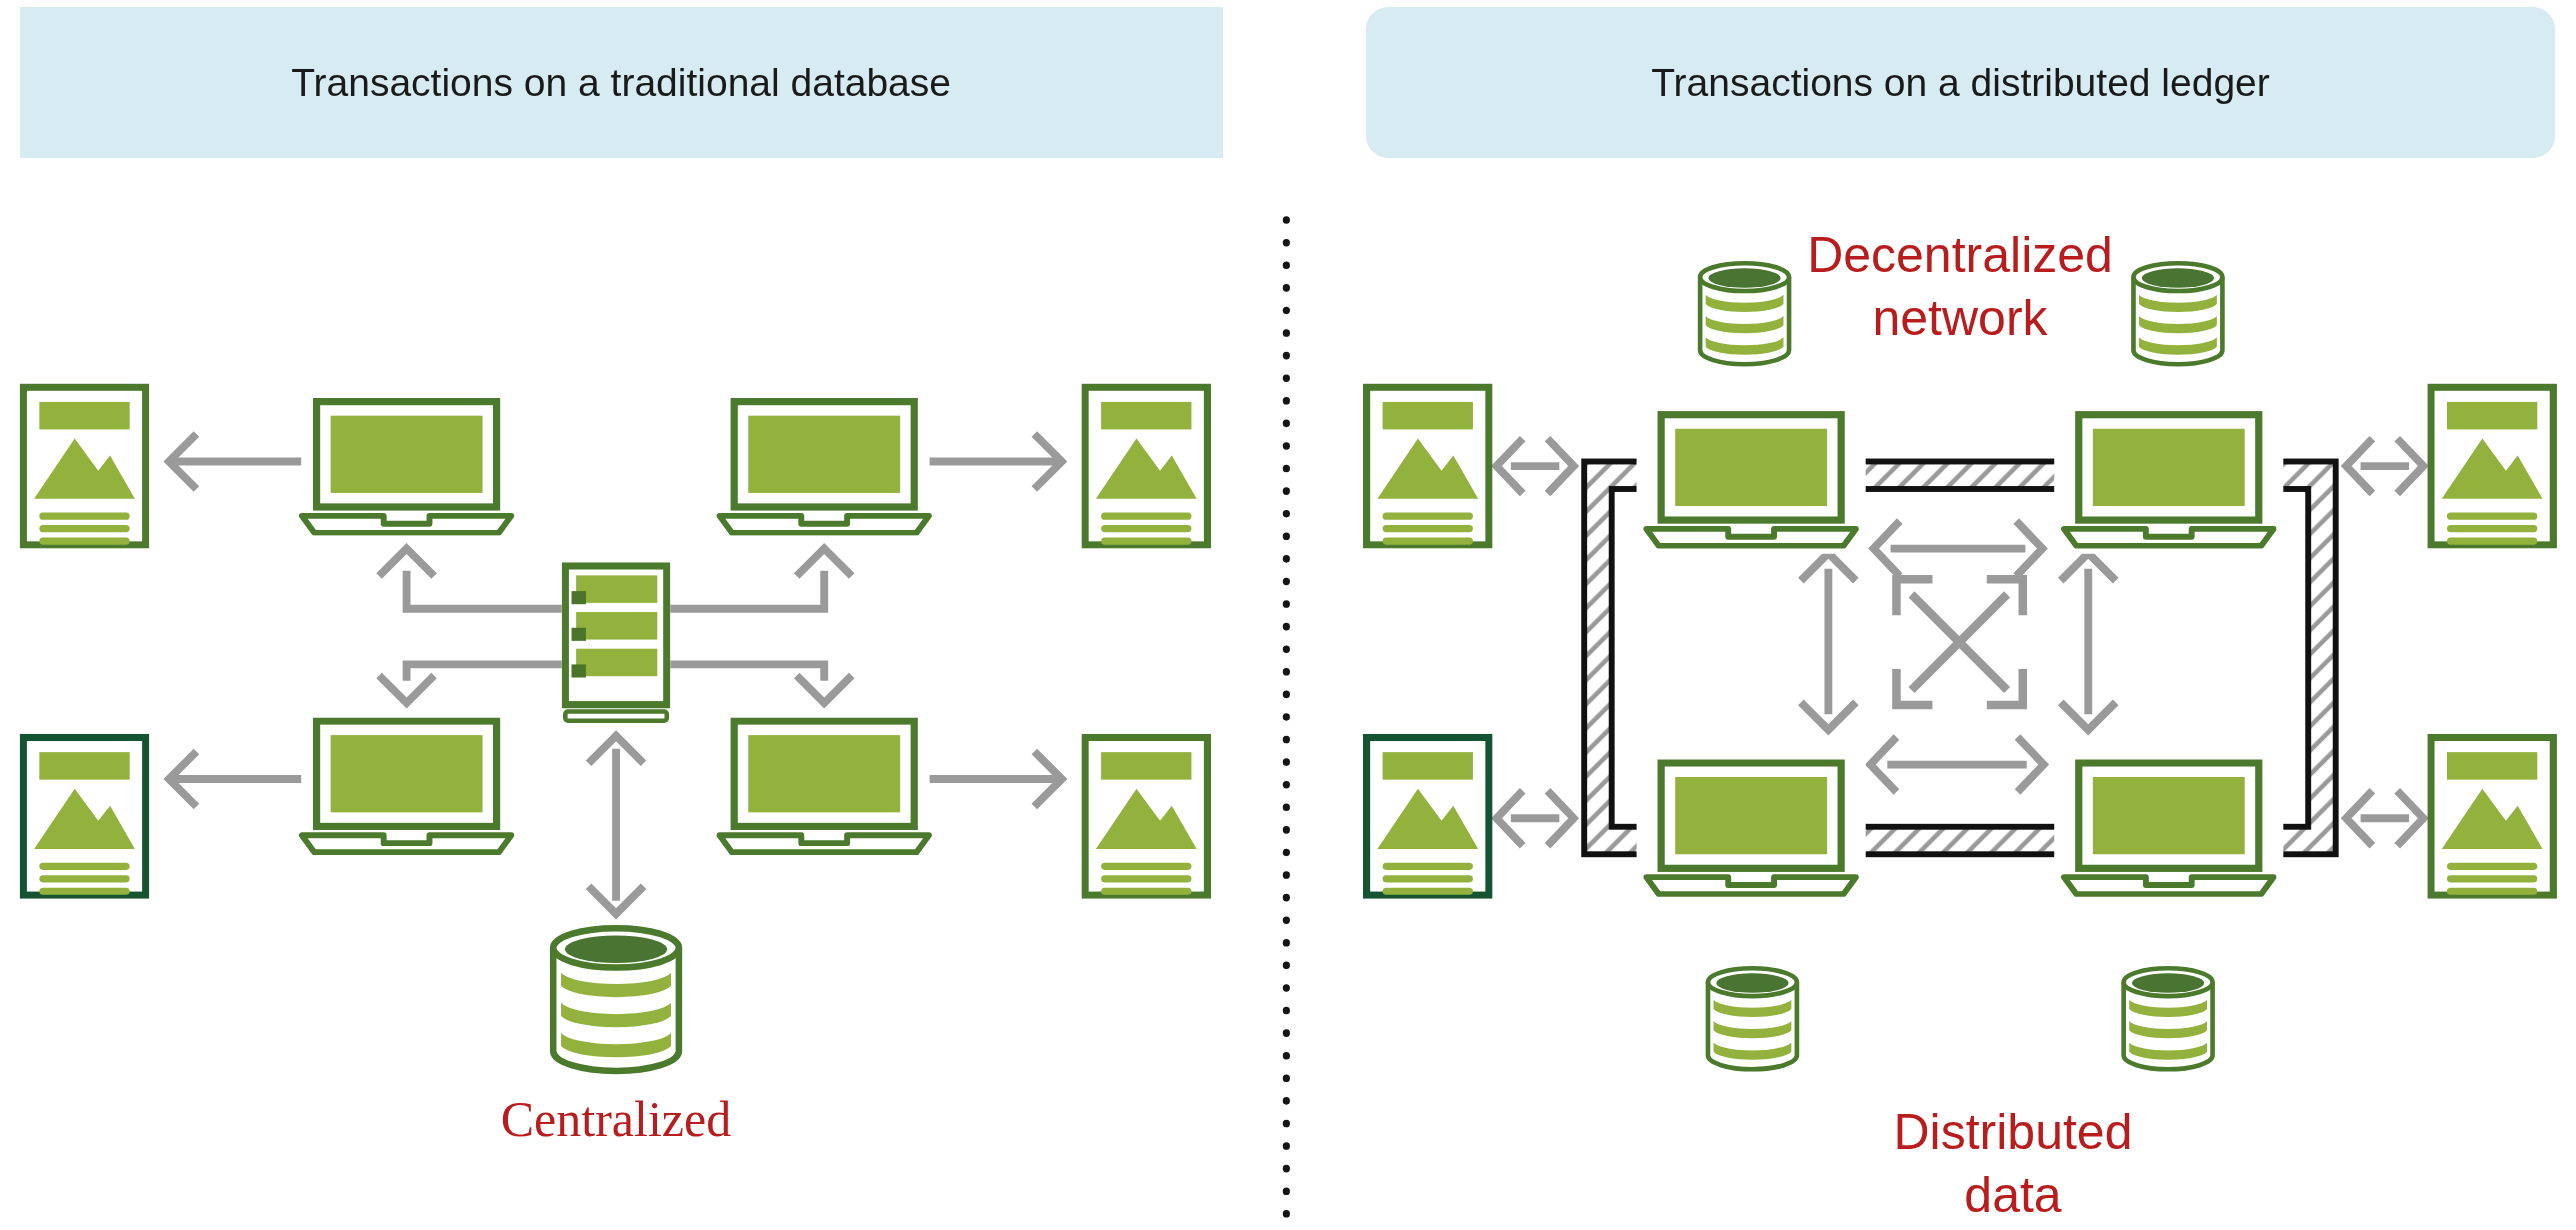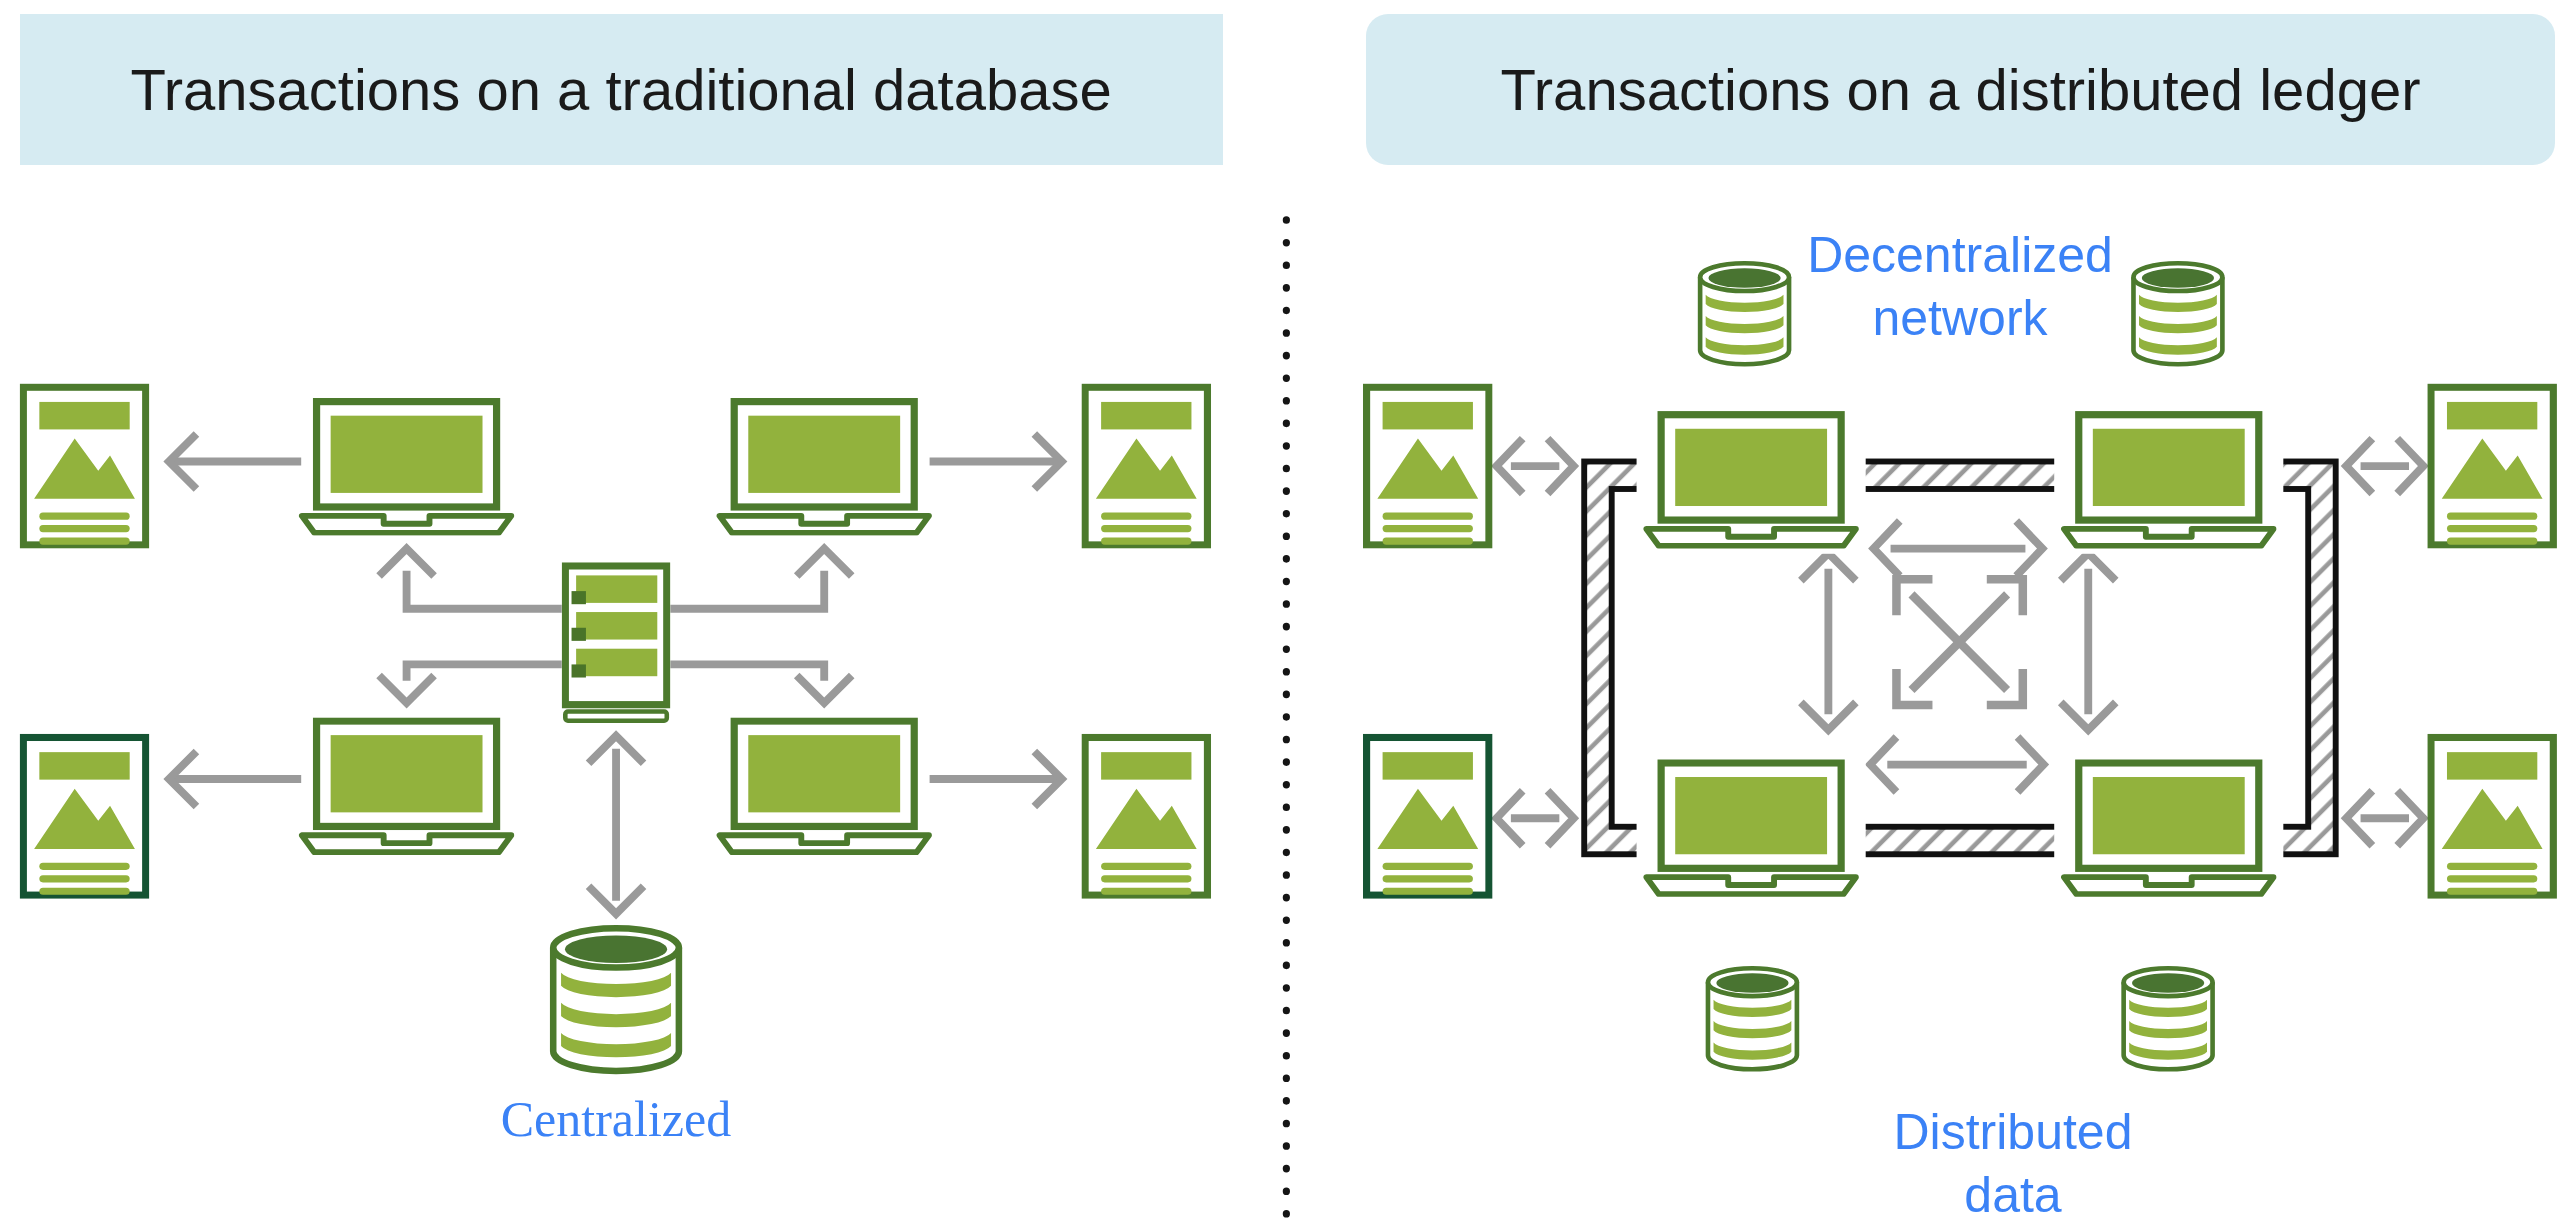--- a/index.html
+++ b/index.html
@@ -4,31 +4,31 @@
 <style>
   html,body{margin:0;padding:0;background:#ffffff;}
   .stage{
     position:relative;
     width:2576px;height:1230px;
     background:#ffffff;
     overflow:hidden;
     font-family:"Liberation Sans", sans-serif;
   }
   .hdr{
-    position:absolute;top:14px;height:151px;
+    position:absolute;top:7px;height:151px;
     background:#D6EBF2;
     display:flex;align-items:center;justify-content:center;
-    font-size:58px;color:#1A1A1A;letter-spacing:0px;
+    font-size:39px;color:#1A1A1A;letter-spacing:0px;
   }
   .hdr.left{left:19.6px;width:1203px;}
   .hdr.right{left:1366px;width:1189px;border-radius:22px;}
   .art{position:absolute;left:0;top:0;}
   .cap{
     position:absolute;width:458px;
-    text-align:center;color:#3b82f6;
+    text-align:center;color:#b91c1c;
     font-size:50px;line-height:63px;
   }
   .cap span{display:block;}
   .cap.centralized{left:387px;top:1088px;font-family:Liberation Serif, serif;}
   .cap.distributed{left:1784px;top:1088px;margin-top:13px;}
   .cap.decentralized{left:1731px;top:224px;}
 </style>
 </head>
 <body>
 

